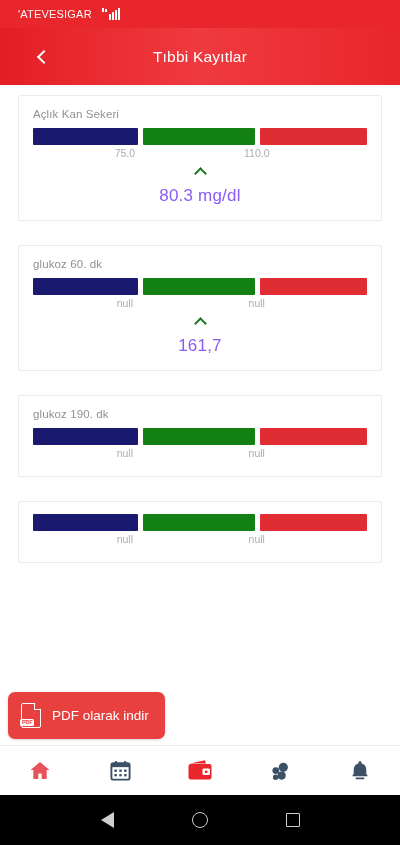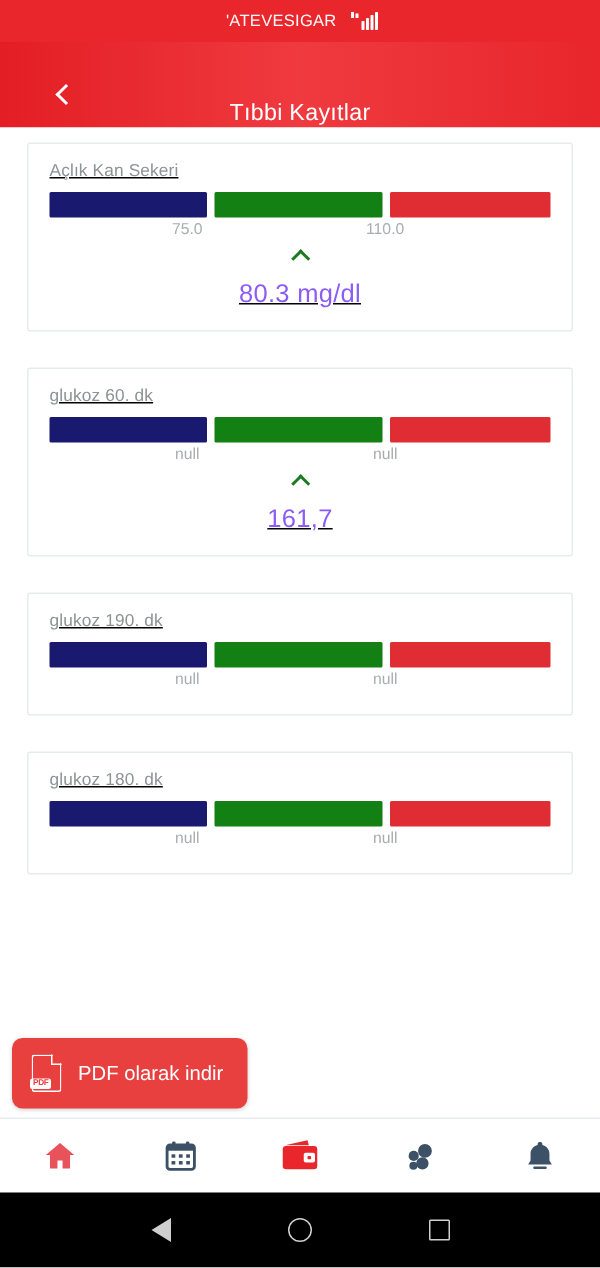--- a/index.html
+++ b/index.html
@@ -13,21 +13,20 @@
   
   .statusbar {
     height:28px;
     background:#e8262b;
     display:flex;
     align-items:center;
     padding:0 12px;
     color:#ffffff;
     font-size:11.5px;
     letter-spacing:.2px;
-    flex-direction:column;
   }
   .sb-left { display:flex; align-items:center; gap:10px; flex:1; padding-left:6px; }
   .sb-right { display:flex; align-items:center; gap:5px; }
   .sb-carrier { font-size:11px; opacity:.97; }
   .signal { display:flex; align-items:flex-end; gap:1px; height:12px; }
   .signal i { display:block; width:2px; background:#fff; border-radius:.5px; }
   .signal i:nth-child(1){height:4px;} .signal i:nth-child(2){height:6px;}
   .signal i:nth-child(3){height:8px;} .signal i:nth-child(4){height:10px;}
   .signal i:nth-child(5){height:12px;}
   .signal-mini{ position:relative; width:6px; height:12px; }
@@ -42,21 +41,21 @@
   .battery { width:19px; height:10.5px; border:1.4px solid #fff; border-radius:2.5px;
              position:relative; display:flex; align-items:center; }
   .battery:after{ content:""; position:absolute; right:-3.4px; top:3px; width:2px; height:4.5px;
              background:#fff; border-radius:0 1px 1px 0; }
   .battery span{ display:block; height:100%; width:52%; background:#fff; border-radius:1px 0 0 1px; }
   .sb-time { font-size:13px; margin-left:3px; }
   
   .appbar {
     height:57px;
     background:linear-gradient(90deg,#e31e24 0%,#ef3a3f 50%,#e8262b 100%);
-    display:flex; align-items:flex-end; position:relative;padding-left:12px;
+    display:flex; align-items:center; position:relative;padding-left:12px;
   }
   .back-btn {
     width:44px; height:44px; margin-left:8px;
     display:flex; align-items:center; justify-content:center; cursor:pointer;
   }
   .chev-left { width:10px; height:10px; border-left:2.2px solid #fff; border-bottom:2.2px solid #fff;
                transform:rotate(45deg); margin-left:3px; }
   .appbar-title {
     position:absolute; left:0; right:0; text-align:center;
     color:#fff; font-size:15.5px; letter-spacing:.2px; pointer-events:none;
@@ -65,21 +64,20 @@
   .content {
     position:absolute; top:85px; bottom:100px; left:0; right:0;
     overflow:hidden; background:#ffffff;
   }
   .card {
     margin:0 18px 24px 18px;
     background:#fff;
     border:1px solid #e6ecec;
     border-radius:2px;
     padding:12px 14px 14px 14px;
-    text-decoration:underline;
   }
   .card:first-child { margin-top:10px; }
   .card-title { font-size:11.5px; color:#8d9294; margin-bottom:8px; letter-spacing:.1px; }
   .bars { display:flex; gap:5px; height:17px; }
   .bar { border-radius:1px; }
   .bar.blue  { flex:0 0 31.5%; }
   .bar.green { flex:0 0 33.5%; }
   .bar.red   { flex:1; }
   .range-row { position:relative; height:16px; margin-top:1px; }
   .range-row span { position:absolute; font-size:10.5px; color:#a9adaf; top:1px; }
@@ -198,21 +196,20 @@
       <div class="bar green" style="background: rgb(18, 128, 18);"></div>
       <div class="bar red" style="background: rgb(224, 44, 51);"></div>
     </div>
     <div class="range-row">
       <span class="range-low">null</span>
       <span class="range-high">null</span>
     </div>
   </div>
 
   <div class="card">
-    <div class="card-title">glukoz 180. dk</div>
     <div class="bars">
       <div class="bar blue" style="background: rgb(25, 25, 112);"></div>
       <div class="bar green" style="background: rgb(18, 128, 18);"></div>
       <div class="bar red" style="background: rgb(224, 44, 51);"></div>
     </div>
     <div class="range-row">
       <span class="range-low">null</span>
       <span class="range-high">null</span>
     </div>
   </div>

